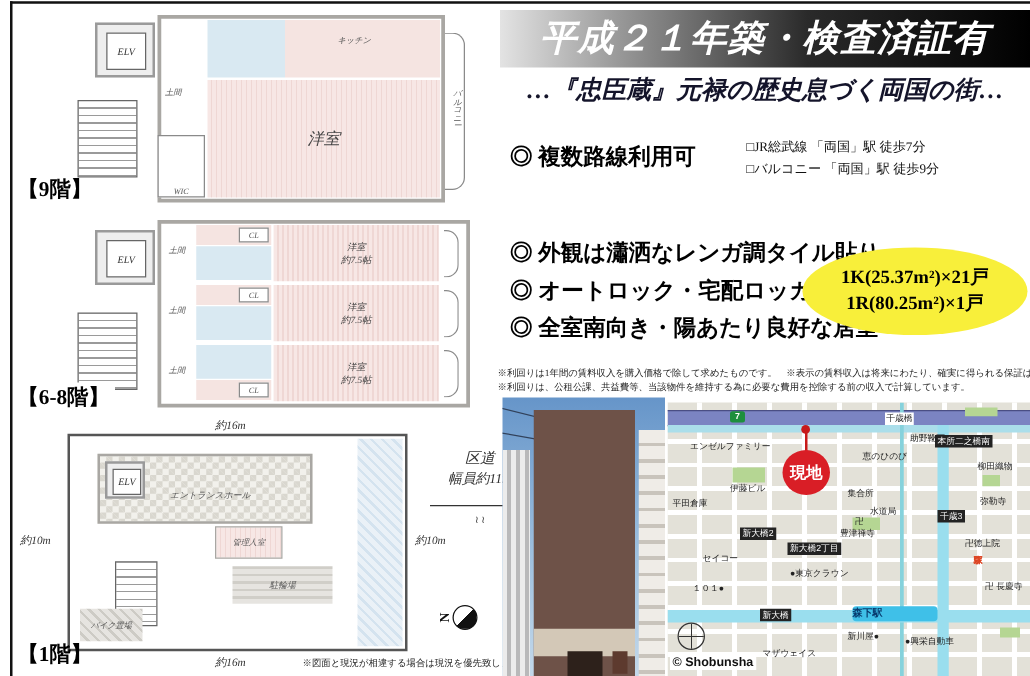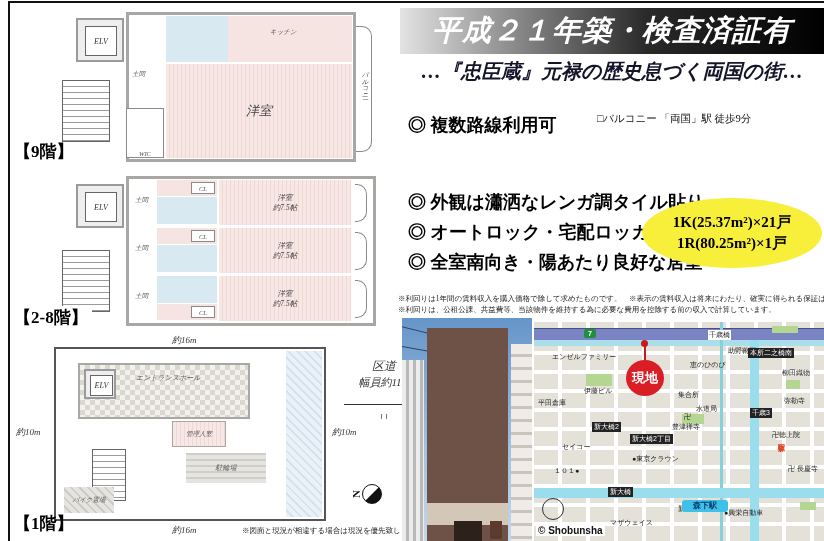--- a/index.html
+++ b/index.html
@@ -72,22 +72,22 @@
        background:repeating-linear-gradient(0deg,transparent 0 15px,#fff 15px 19px),
                   repeating-linear-gradient(90deg,transparent 0 24px,#fff 24px 28px),#e3e1d8;}
   .hwy{left:0;top:6px;width:290px;height:11px;background:#7b84c2;border-top:1px solid #4a4e84;border-bottom:1px solid #4a4e84;}
   .river{left:0;top:18px;width:290px;height:6px;background:#aadeea;}
   .shield{left:50px;top:7px;width:12px;height:9px;background:#1d8f3d;color:#fff;font-size:7px;font-weight:bold;
           text-align:center;line-height:9px;border-radius:2px;}
   .vroad{left:216px;top:18px;width:9px;height:201px;background:#9adeee;}
   .vroad2{left:186px;top:0;width:3px;height:219px;background:#86d2dc;}
   .hroad{left:0;top:166px;width:290px;height:10px;background:#9adeee;}
   .park{background:#b5d693;}
-  .stn-band{left:148px;top:163px;width:46px;height:12px;background:#3fc0e8;border-radius:3px;color:#083a6e;
-            font-size:8px;font-weight:bold;text-align:center;line-height:12px;margin-top:15px;}
+  .stn-band{left:148px;top:163px;width:68px;height:12px;background:#3fc0e8;border-radius:3px;color:#083a6e;
+            font-size:8px;font-weight:bold;line-height:12px;}
   .stn-v{left:242px;top:116px;color:#d42;font-size:7px;font-weight:bold;background:rgba(255,255,255,.7);padding:1px 0;}
   .pinline{left:110px;top:22px;width:2px;height:18px;background:#c81a1a;}
   .pindot{left:107px;top:18px;width:7px;height:7px;border-radius:50%;background:#c81a1a;}
   .site{left:92px;top:38px;width:38px;height:36px;border-radius:50%;background:#d91e26;display:flex;
         align-items:center;justify-content:center;color:#fff;font-weight:bold;font-size:13px;
         font-family:"Liberation Serif",serif;}
   .mtxt{font-size:7px;color:#222;white-space:nowrap;}
   .mbox{font-size:7px;color:#fff;background:#232323;padding:0 2px;white-space:nowrap;}
   .compass{left:8px;top:176px;width:20px;height:20px;border-radius:50%;border:1px solid #333;
            background:linear-gradient(0deg,transparent 48%,#333 48%,#333 52%,transparent 52%),
@@ -166,30 +166,30 @@
       <div class="abs thinbox" style="left:62px;top:30px;width:24px;height:12px;display:flex;align-items:center;justify-content:center;">
         <span class="tinylbl">CL</span>
       </div>
       <div class="abs pink" style="left:90px;top:0;width:132px;height:45px;display:flex;flex-direction:column;align-items:center;justify-content:center;">
         <span class="roomlbl" style="font-size:7.5px;">洋室</span>
         <span class="roomlbl" style="font-size:7.5px;">約7.5帖</span>
       </div>
       <div class="abs balcony" style="left:226px;top:4px;width:12px;height:38px;"></div>
     </div>
 
-    <div class="abs plan-label" style="left:0;top:134px;background:#fff;padding-right:4px;">【2-8階】</div>
+    <div class="abs plan-label" style="left:0;top:134px;background:#fff;padding-right:4px;">【6-8階】</div>
   </div>
 
   <div class="abs plan" style="left:14px;top:334px;width:410px;height:207px;">
     <span class="abs dim" style="left:158px;top:0;">約16m</span>
 
     <div class="abs" style="left:40px;top:13px;width:272px;height:174px;border:2px solid #555;background:#fff;box-sizing:border-box;">
       <div class="abs hatch-road" style="right:2px;top:2px;width:36px;height:166px;"></div>
       <div class="abs checker" style="left:22px;top:14px;width:172px;height:56px;border:2px solid #a9a7a3;box-sizing:border-box;">
-        <span class="tinylbl" style="position:absolute;left:56px;top:8px;font-size:7px;">エントランスホール</span>
+        <span class="tinylbl" style="position:absolute;left:56px;top:26px;font-size:7px;">エントランスホール</span>
       </div>
       <div class="abs elv-outer" style="left:28px;top:20px;width:32px;height:30px;">
         <div class="abs elv-inner" style="left:4px;top:4px;width:23px;height:21px;">ELV</div>
       </div>
       <div class="abs pink" style="left:116px;top:72px;width:54px;height:26px;display:flex;align-items:center;justify-content:center;border:1px solid #a9a7a3;box-sizing:border-box;">
         <span class="tinylbl">管理人室</span>
       </div>
       <div class="abs hatch-gray" style="left:130px;top:104px;width:80px;height:30px;display:flex;align-items:center;justify-content:center;">
         <span class="tinylbl" style="font-size:7px;">駐輪場</span>
       </div>
@@ -219,20 +219,21 @@
     <div class="abs plan-label" style="left:0;top:178px;">【1階】</div>
   </div>
 
   <div class="abs banner">
     <span>平成２１年築・検査済証有</span>
   </div>
   <div class="abs subtitle">…『忠臣蔵』元禄の歴史息づく両国の街…</div>
 
   <div class="abs feat" style="left:408px;top:113px;">◎ 複数路線利用可</div>
   <div class="abs stations" style="left:597px;top:110px;">
+    <div>□JR総武線 「両国」駅 徒歩7分</div>
     <div>□バルコニー 「両国」駅 徒歩9分</div>
   </div>
   <div class="abs feat" style="left:408px;top:190px;">◎ 外観は瀟洒なレンガ調タイル貼り</div>
   <div class="abs feat" style="left:408px;top:220px;">◎ オートロック・宅配ロッカー有</div>
   <div class="abs feat" style="left:408px;top:250px;">◎ 全室南向き・陽あたり良好な居室</div>
 
   <div class="abs ellipse" style="background:#f8ef3a;">
     <div>1K(25.37m²)×21戸</div>
     <div>1R(80.25m²)×1戸</div>
   </div>

